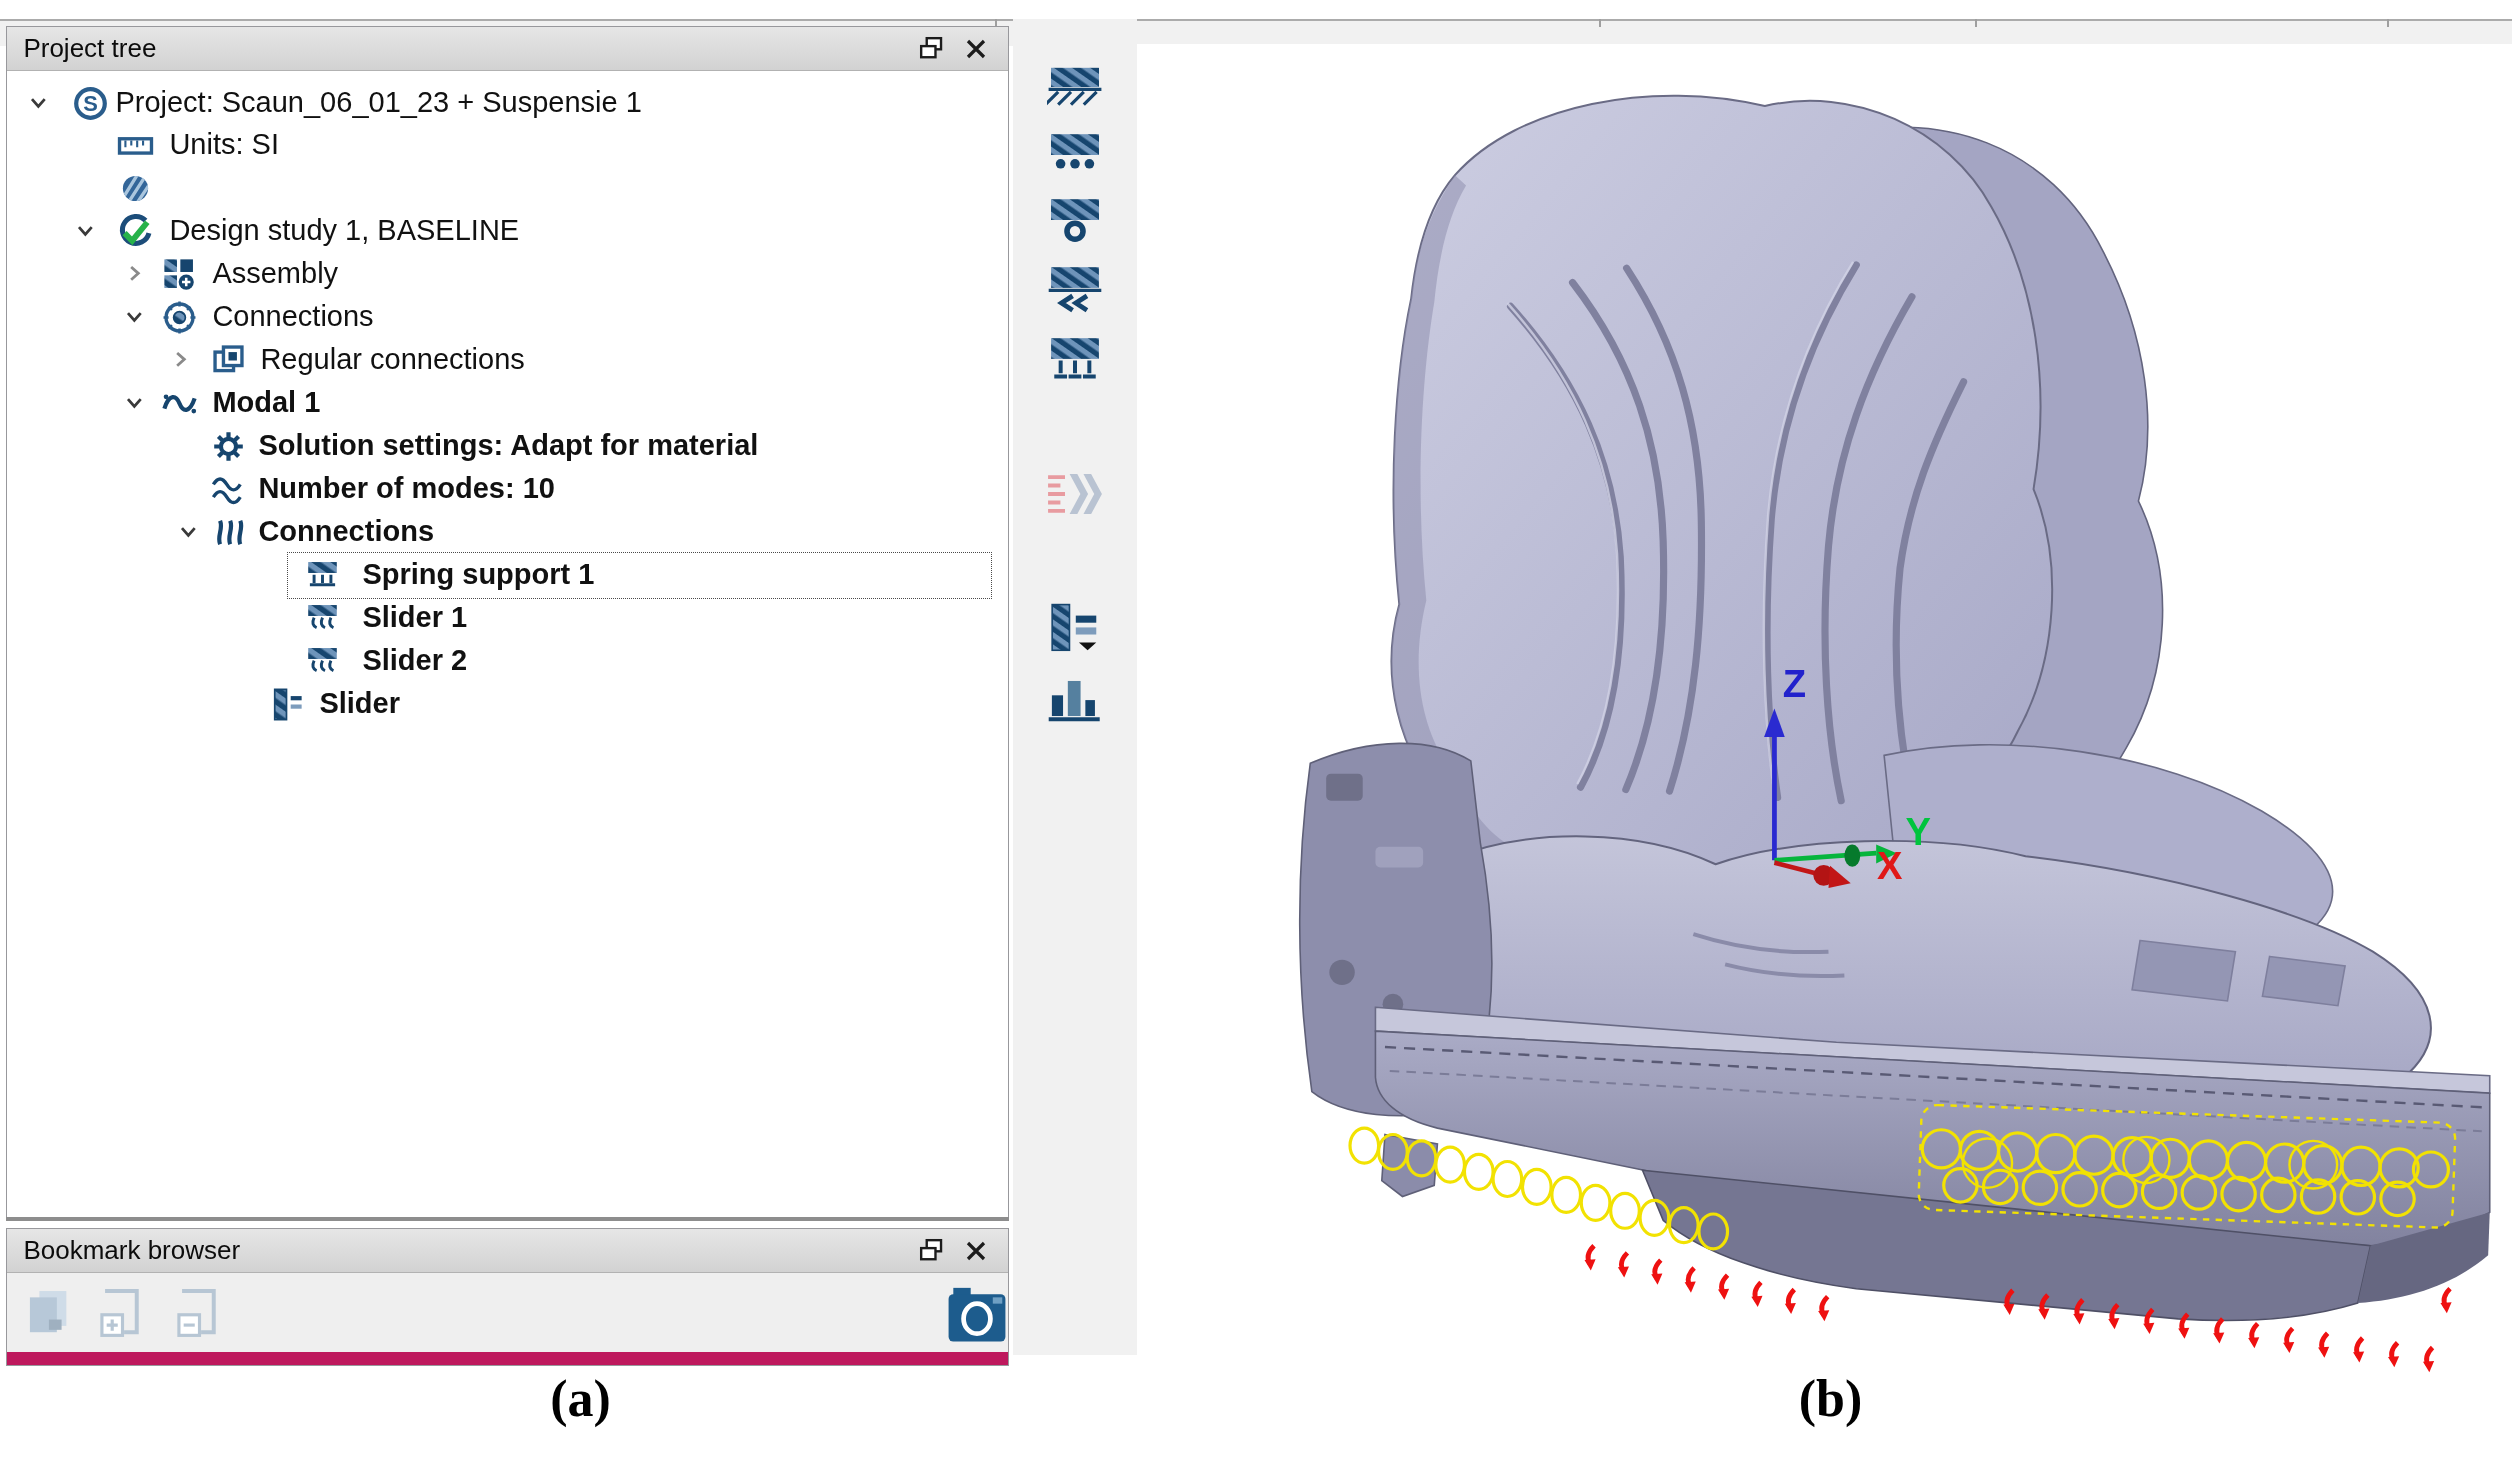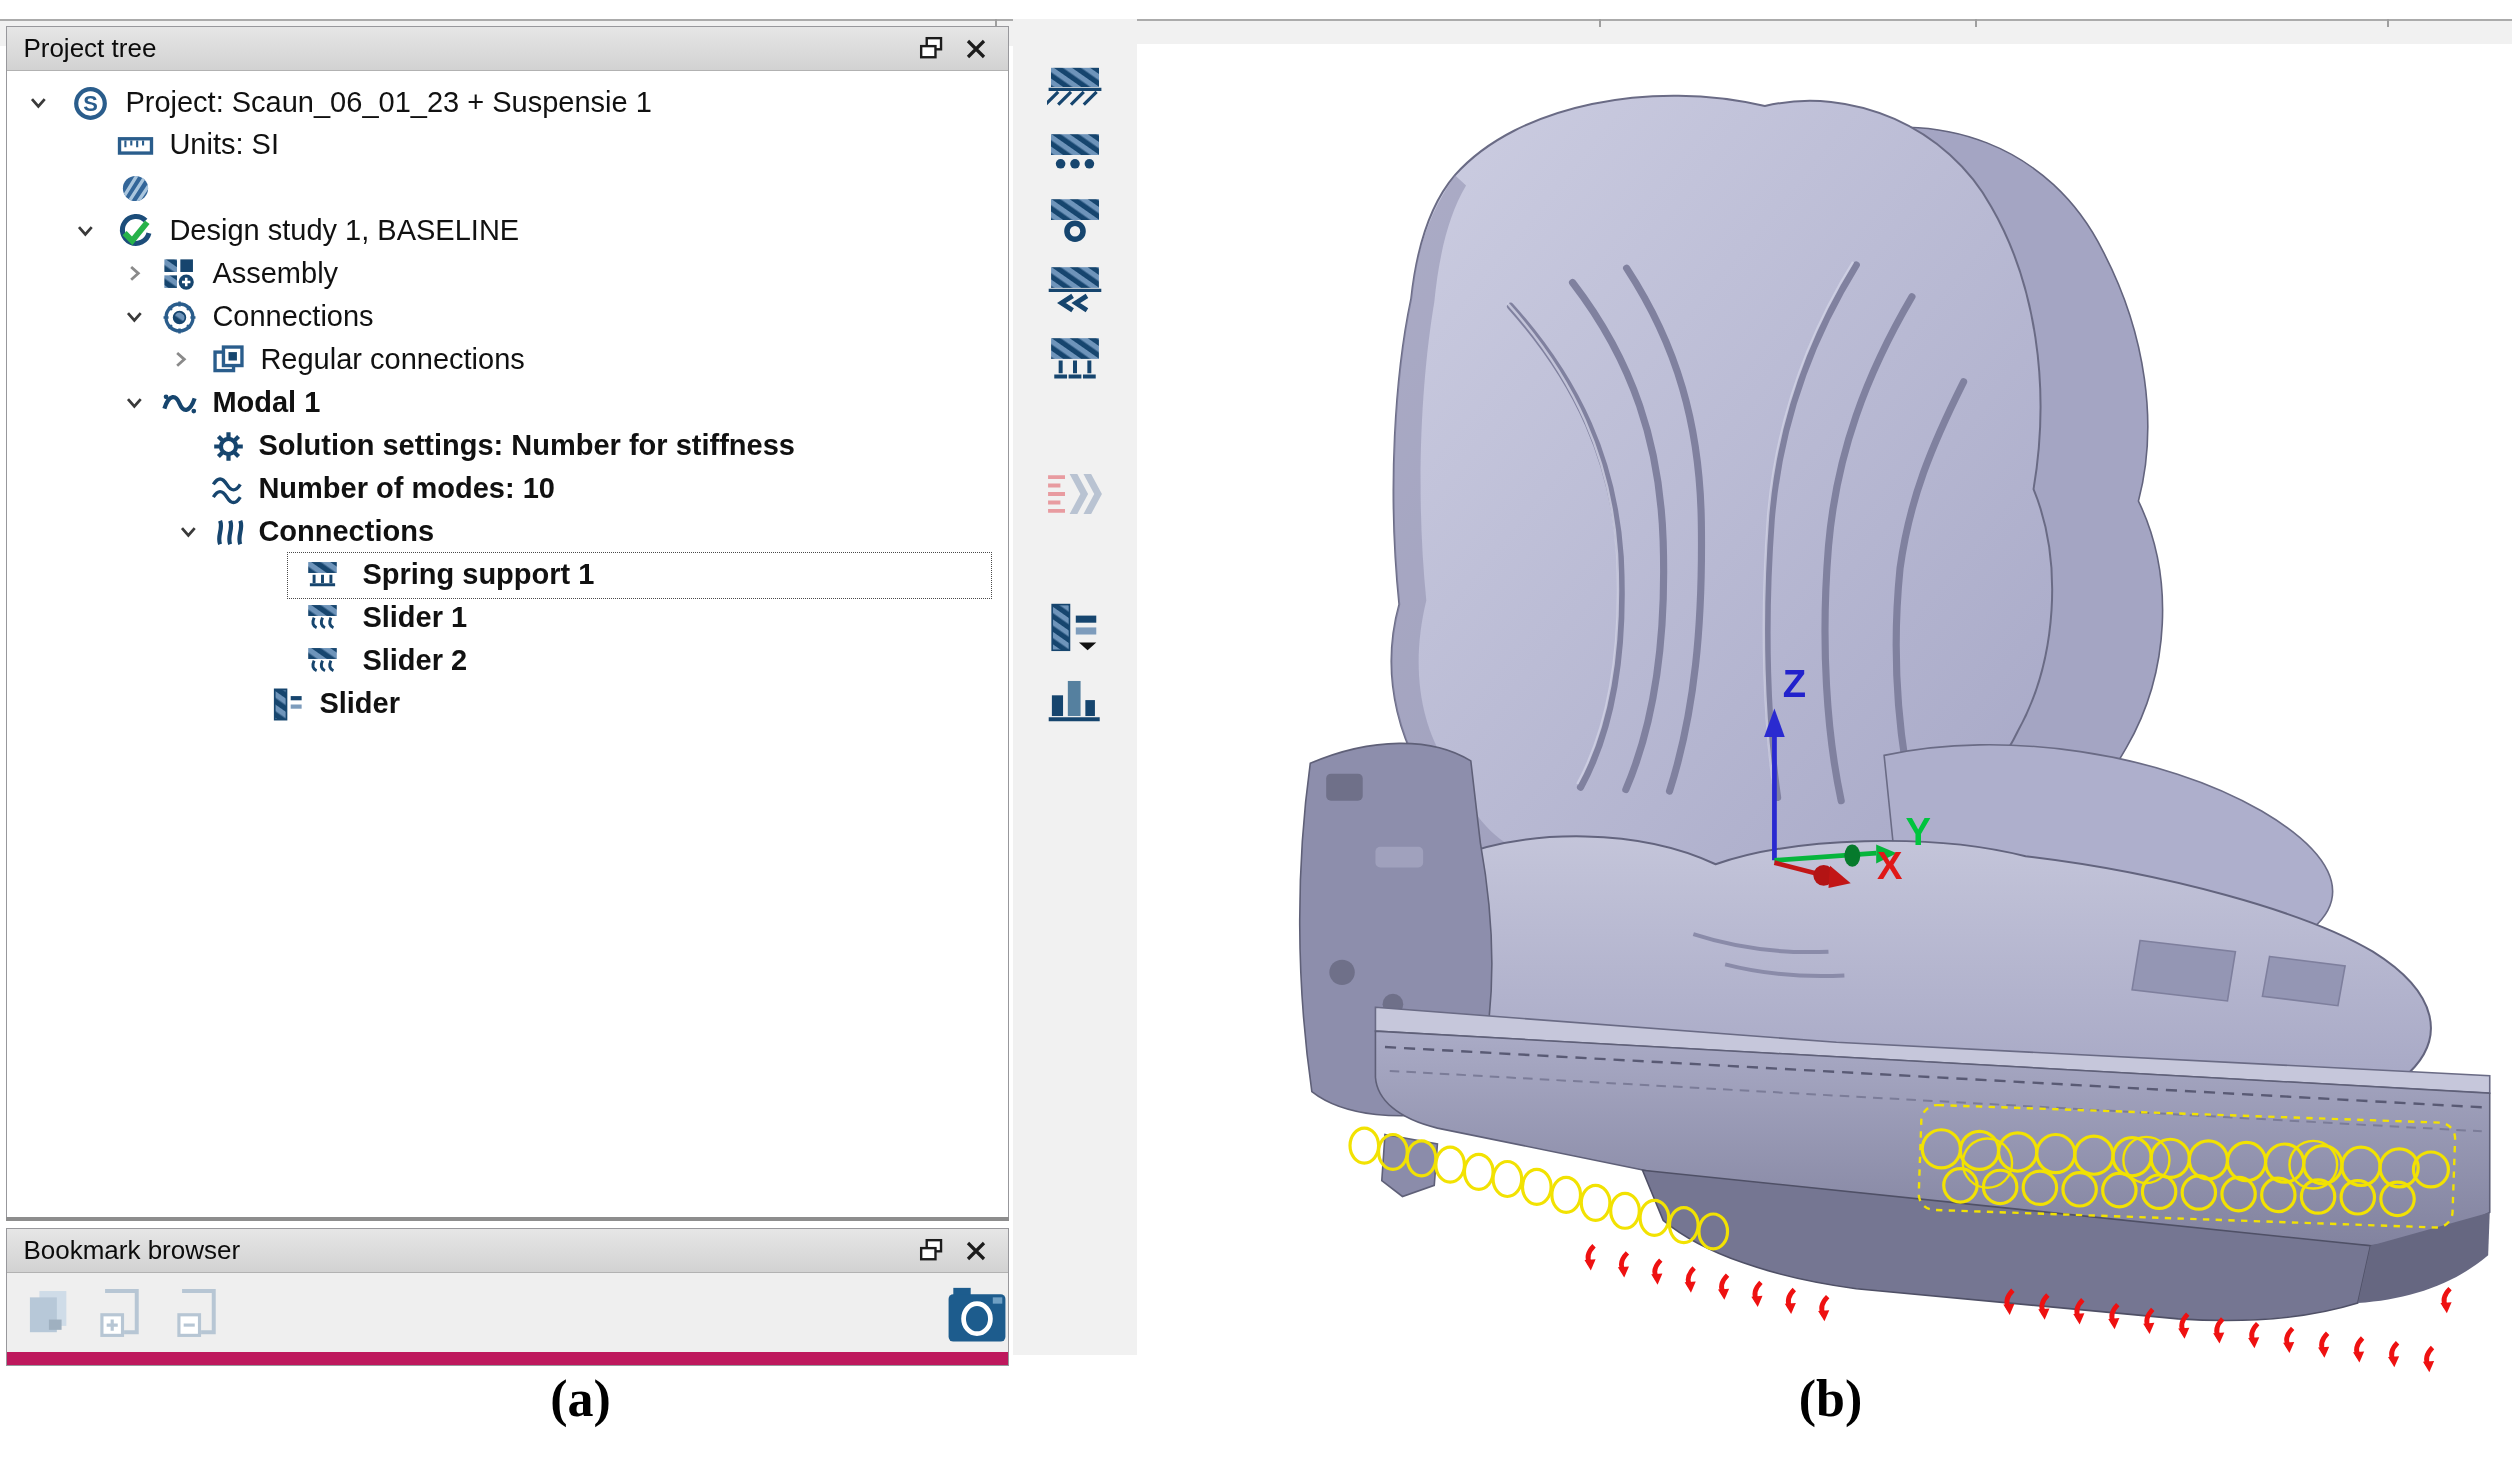--- a/index.html
+++ b/index.html
@@ -95,21 +95,21 @@
     <div class="sel-box"></div>
 
     <div class="trow" style="top:9.5px">
       <svg class="exp" style="left:20.7px" viewBox="0 0 26 26">
           <polyline points="5,9 13,18 21,9" stroke="#3a3a3a" stroke-width="3.5" fill="none"></polyline>
         </svg>
       <svg class="ticn" style="left:65px" viewBox="0 0 44 44">
           <circle cx="22" cy="22" r="17" stroke="#2a5d8c" stroke-width="5" fill="none"></circle>
           <text x="22" y="31" font-size="26" font-weight="bold" fill="#2a5d8c" text-anchor="middle" font-family="Liberation Sans, sans-serif">S</text>
         </svg>
-      <span class="tlabel" style="left:118px">Project: Scaun_06_01_23 + Suspensie 1</span>
+      <span class="tlabel" style="left:108px">Project: Scaun_06_01_23 + Suspensie 1</span>
     </div>
 
     <div class="trow" style="top:52px">
       <svg class="ticn" style="left:110px" viewBox="0 0 44 44">
           <rect x="3" y="14" width="38" height="17" fill="#fff" stroke="#2a5d8c" stroke-width="4"></rect>
           <path d="M10,16 v8 M17,16 v6 M24,16 v8 M31,16 v6" stroke="#2a5d8c" stroke-width="2.5"></path>
         </svg>
       <span class="tlabel" style="left:162px">Units: SI</span>
     </div>
 
@@ -181,21 +181,21 @@
           <circle cx="39" cy="31" r="2.8" fill="#16456e"></circle>
         </svg>
       <span class="tlabel" style="left:205px">Modal 1</span>
     </div>
 
     <div class="trow bold" style="top:353px">
       <svg class="ticn" style="left:203px" viewBox="0 0 44 44">
           <circle cx="22" cy="22" r="9" stroke="#16456e" stroke-width="5" fill="none"></circle>
           <path d="M22,5 v7 M22,32 v7 M5,22 h7 M32,22 h7 M10,10 l5,5 M29,29 l5,5 M34,10 l-5,5 M15,29 l-5,5" stroke="#16456e" stroke-width="5"></path>
         </svg>
-      <span class="tlabel" style="left:251px">Solution settings: Number for stiffness</span>
+      <span class="tlabel" style="left:251px">Solution settings: Adapt for material</span>
     </div>
 
     <div class="trow bold" style="top:396px">
       <svg class="ticn" style="left:203px" viewBox="0 0 44 44">
           <path d="M4,16 q8,-13 16,0 q8,13 16,0 M4,31 q8,-13 16,0 q8,13 16,0" stroke="#16456e" stroke-width="4" fill="none"></path>
         </svg>
       <span class="tlabel" style="left:251px">Number of modes: 10</span>
     </div>
 
     <div class="trow bold" style="top:439px">

